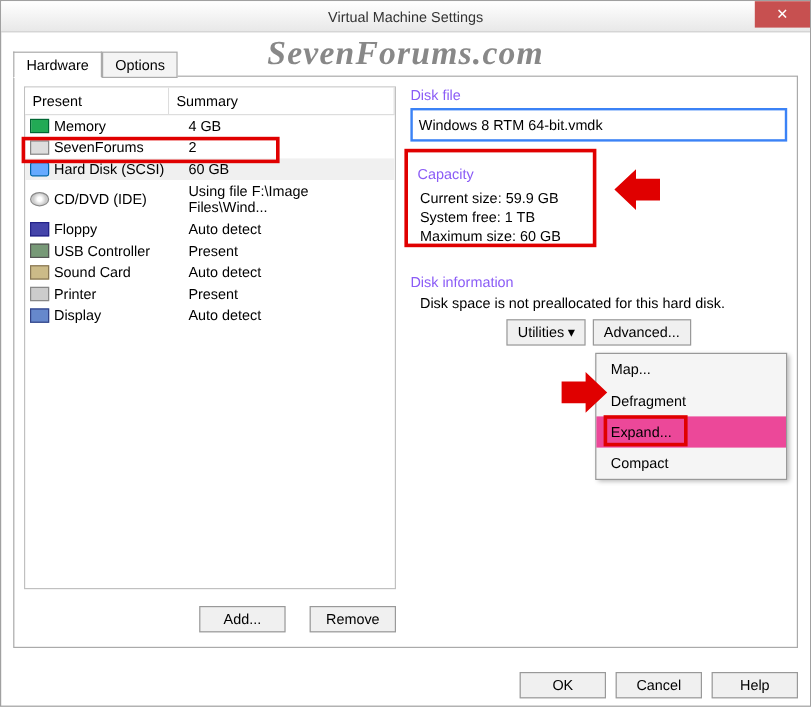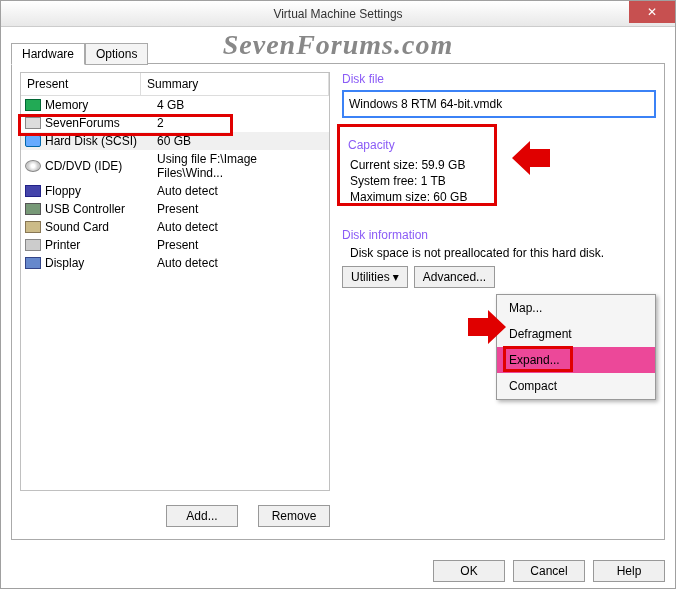--- a/index.html
+++ b/index.html
@@ -29,21 +29,21 @@
 .hl-box{border:3px solid #e00000;position:absolute}
 .btnrow{position:absolute;bottom:12px;left:8px;width:310px;display:flex;justify-content:flex-end;gap:20px}
 .btn{border:1px solid #999;background:#f0f0f0;padding:3px 0;width:72px;text-align:center;cursor:pointer}
 .right{position:absolute;left:330px;right:8px;top:8px;bottom:8px}
 .group-label{color:#8b5cf6;margin-bottom:4px}
 .diskfile-box{border:2px solid #3b82f6;padding:5px 5px;background:#fff;margin-bottom:14px}
 .capacity{padding:6px 8px;margin-bottom:16px;position:relative}
 .cap-row{margin:2px 0}
 .diskinfo{}
 .info-text{margin:2px 0;padding-left:8px}
-.util-row{display:flex;justify-content:flex-start;gap:6px;margin-top:6px;position:relative}
+.util-row{display:flex;justify-content:center;gap:6px;margin-top:6px;position:relative}
 .btn2{border:1px solid #999;background:#f0f0f0;padding:3px 8px;cursor:pointer;display:flex;align-items:center;gap:3px}
 .dropdown{position:absolute;top:28px;right:0;width:160px;background:#f5f5f5;border:1px solid #999;box-shadow:2px 2px 4px rgba(0,0,0,0.3);z-index:50}
 .dd-item{padding:6px 12px;cursor:pointer}
 .dd-item.hov{background:#ec4899}
 .footer{position:absolute;bottom:6px;right:10px;display:flex;gap:8px}
 .arrow{position:absolute;z-index:100}
 .ico-mem{background:linear-gradient(90deg,#2a5 0%,#2a5 100%);border:1px solid #063}
 .ico-cpu{background:#ddd;border:1px solid #888}
 .ico-hdd{background:#6af;border:1px solid #06a;border-radius:2px}
 .ico-cd{background:radial-gradient(circle,#fff 20%,#ccc 60%);border:1px solid #888;border-radius:50%}

